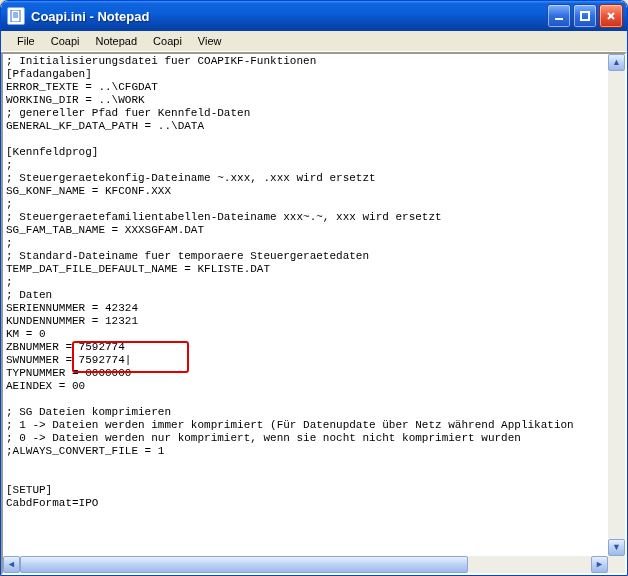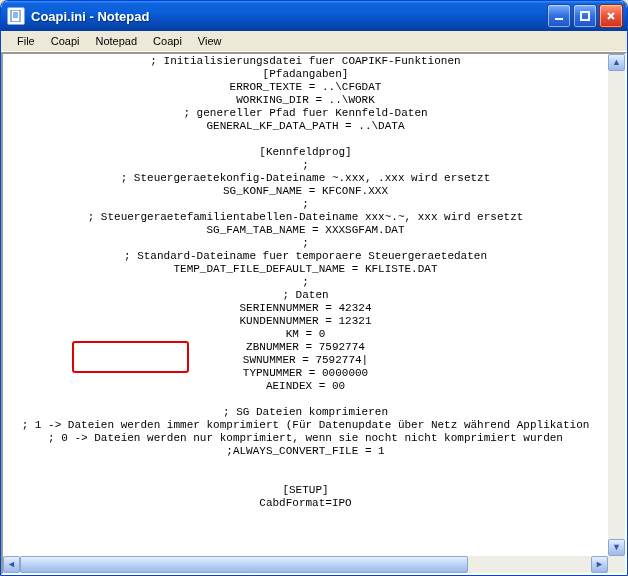--- a/index.html
+++ b/index.html
@@ -93,21 +93,20 @@
     background: #fff;
   }
   pre.editor {
     margin: 0;
     padding: 1px 3px;
     font-family: "Lucida Console","Courier New",monospace;
     font-size: 11px;
     line-height: 13px;
     color: #000;
     white-space: pre;
-    text-align: center;
   }
   .highlight-box {
     position: absolute;
     border: 2px solid #e00000;
     border-radius: 3px;
     background: transparent;
     pointer-events: none;
   }
   
   .sb-horz, .sb-vert {

